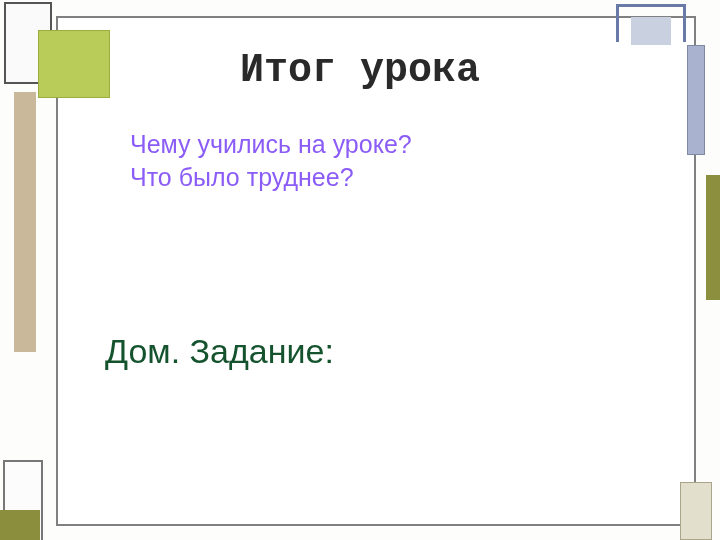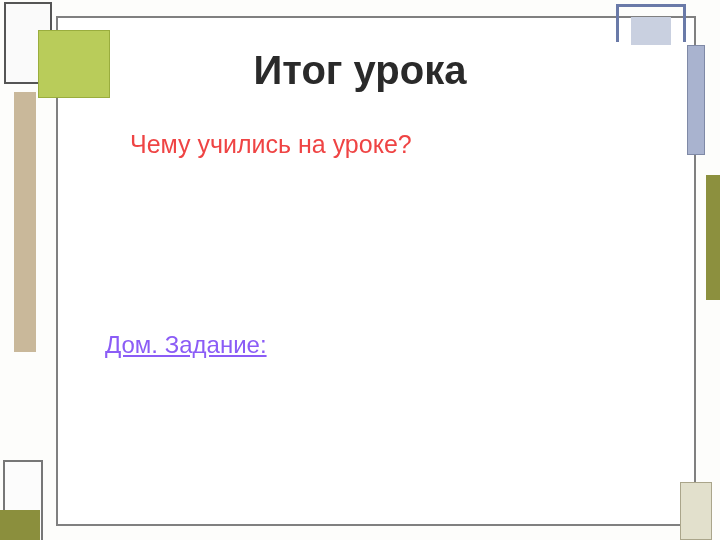--- a/index.html
+++ b/index.html
@@ -132,37 +132,37 @@
     
     .title {
       position: absolute;
       top: 48px;
       left: 0;
       width: 720px;
       text-align: center;
       font-size: 40px;
       font-weight: bold;
       color: #2a2a2a;
+      font-family: Liberation Mono, monospace;
     }
     .body-q {
       position: absolute;
       top: 128px;
       left: 130px;
       font-size: 25px;
-      color: #ef4444;
+      color: #8b5cf6;
       line-height: 1.3;
     }
     .homework {
       position: absolute;
       top: 330px;
       left: 105px;
-      font-size: 24px;
-      color: #8b5cf6;
+      font-size: 34px;
+      color: #14532d;
       line-height: 1.25;
-      text-decoration: underline;
     }
   </style>
 </head>
 <body>
 
 <div class="slide">
 
   <div class="accent-left-dark"></div>
   <div class="accent-left-tan"></div>
   <div class="main-frame"></div>
@@ -171,19 +171,20 @@
   <div class="accent-right-blue"></div>
   <div class="accent-right-olive"></div>
   <div class="accent-bottom-left-frame"></div>
   <div class="accent-bottom-left-olive"></div>
   <div class="accent-bottom-right"></div>
 
   <div class="title">Итог урока</div>
 
   <div class="body-q">
     <div>Чему учились на уроке?</div>
+    <div>Что было труднее?</div>
   </div>
 
   <div class="homework">
     <div>Дом. Задание:</div>
   </div>
 
 </div>
 
 </body></html>

